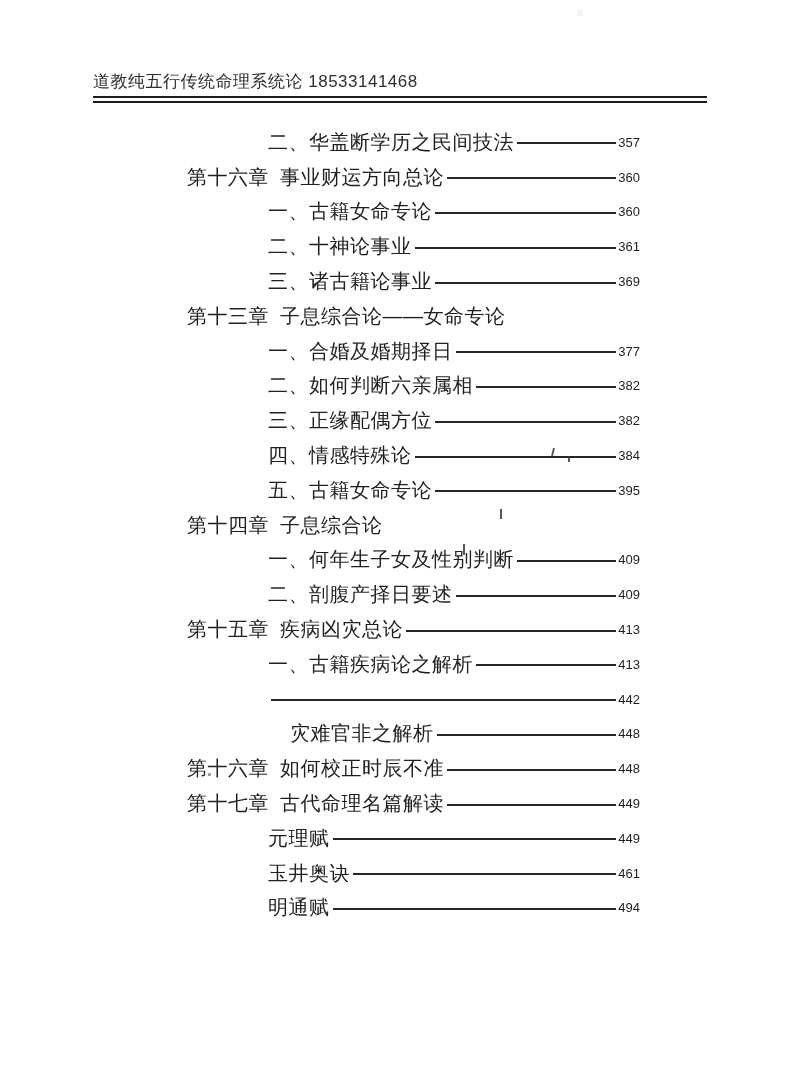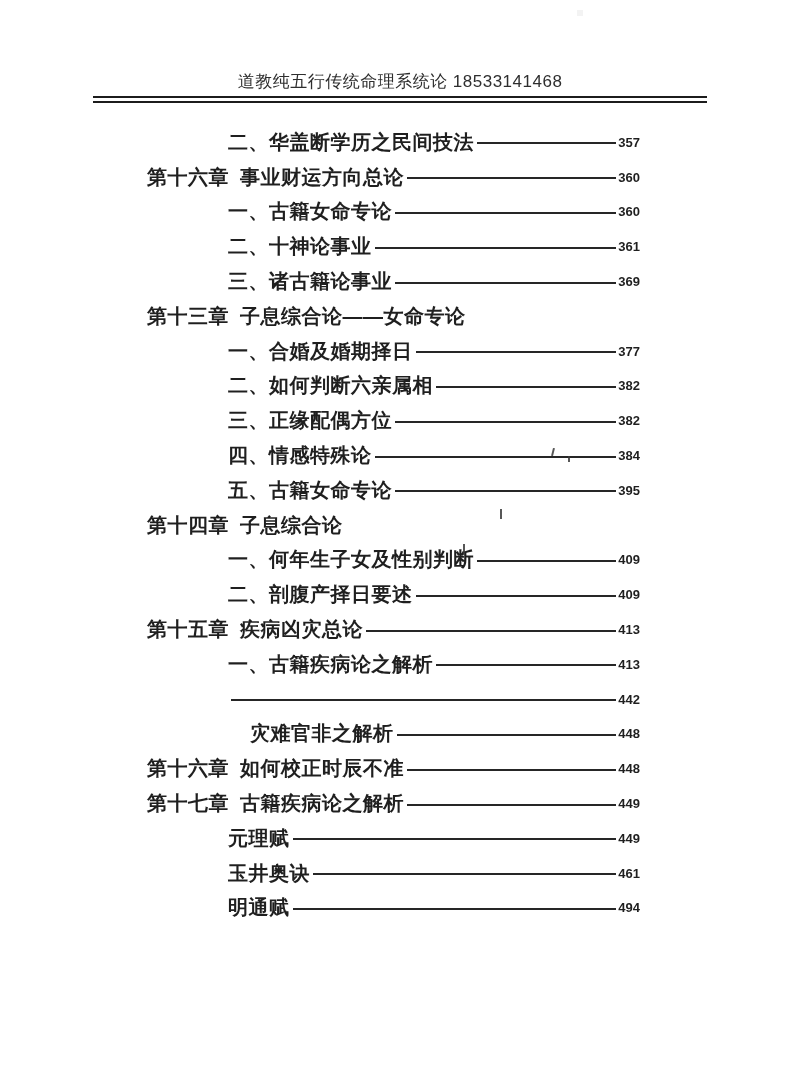--- a/index.html
+++ b/index.html
@@ -15,21 +15,21 @@
     overflow: hidden;
     font-family: "Liberation Sans", sans-serif;
     color: #1f1f1f;
   }
   
   .header-title {
     position: absolute;
     top: 70px;
     left: 93px;
     width: 614px;
-    text-align: center;
+    text-align: left;
     font-size: 17px;
     letter-spacing: 0.5px;
     color: #2e2e2e;
     white-space: nowrap;
   }
   .double-rule {
     position: absolute;
     top: 96px;
     left: 93px;
     width: 614px;
@@ -42,23 +42,24 @@
     position: absolute;
     top: 125px;
     left: 147px;
     width: 493px;
   }
   .toc-row {
     height: 34.8px;
     display: flex;
     align-items: center;
     font-size: 20px;
-    font-weight: 700;
+    font-weight: 400;
     color: #1f1f1f;
     white-space: nowrap;
+    margin-left: 40px;
   }
   .toc-row .chapter {
     flex: 0 0 81px;
     letter-spacing: 0.5px;
   }
   .toc-row.level-chapter .chapter { flex-basis: 93px; }
   .toc-row.level-sub2    .chapter { flex-basis: 103px; }
   .toc-row .title {
     letter-spacing: 0.5px;
   }
@@ -222,21 +223,21 @@
 
   <div class="toc-row level-chapter">
     <span class="chapter">第十六章</span>
     <span class="title">如何校正时辰不准</span>
     <span class="leader"></span>
     <span class="page-num">448</span>
   </div>
 
   <div class="toc-row level-chapter">
     <span class="chapter">第十七章</span>
-    <span class="title">古籍疾病论之解析</span>
+    <span class="title">古代命理名篇解读</span>
     <span class="leader"></span>
     <span class="page-num">449</span>
   </div>
 
   <div class="toc-row level-sub">
     <span class="chapter"></span>
     <span class="title">元理赋</span>
     <span class="leader"></span>
     <span class="page-num">449</span>
   </div>

